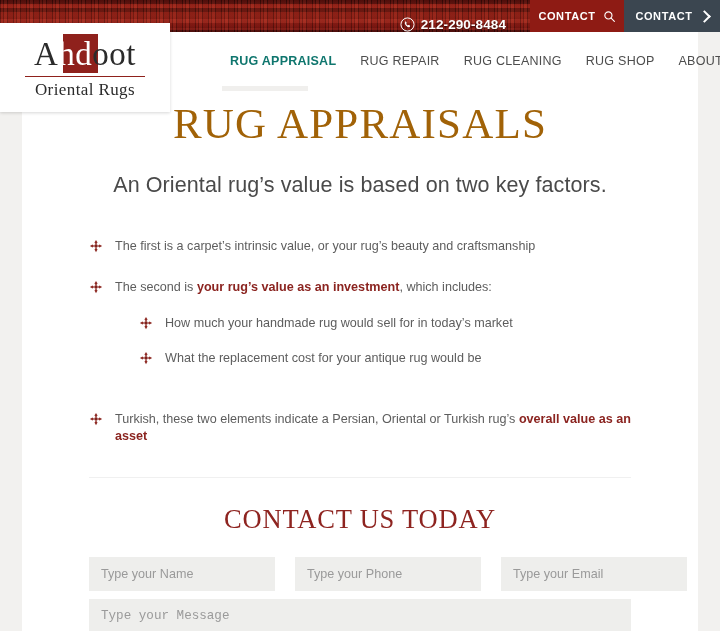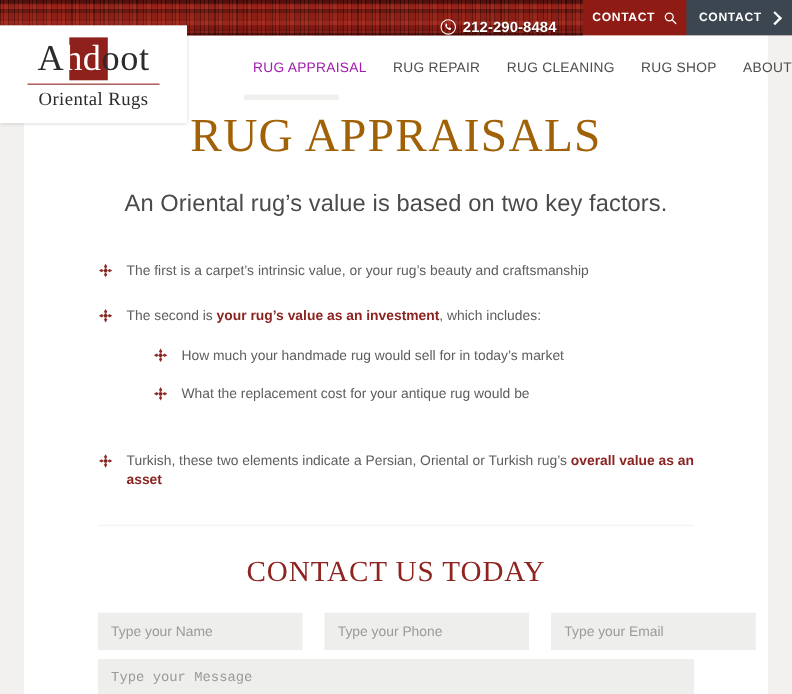--- a/index.html
+++ b/index.html
@@ -135,21 +135,21 @@
   .nav-item {
     font-size: 12.5px;
     letter-spacing: 0.25px;
     color: #4d4d4d;
     padding: 0 12px;
     cursor: pointer;
     white-space: nowrap;
     position: relative;
     line-height: 59px;
   }
-  .nav-item.active { color: #a21caf; }
+  .nav-item.active { color: #0f766e; font-weight: bold; }
   .nav-underline {
     position: absolute;
     left: 222px;
     top: 86px;
     width: 86px;
     height: 5px;
     background: #f0efed;
     z-index: 21;
   }
 

